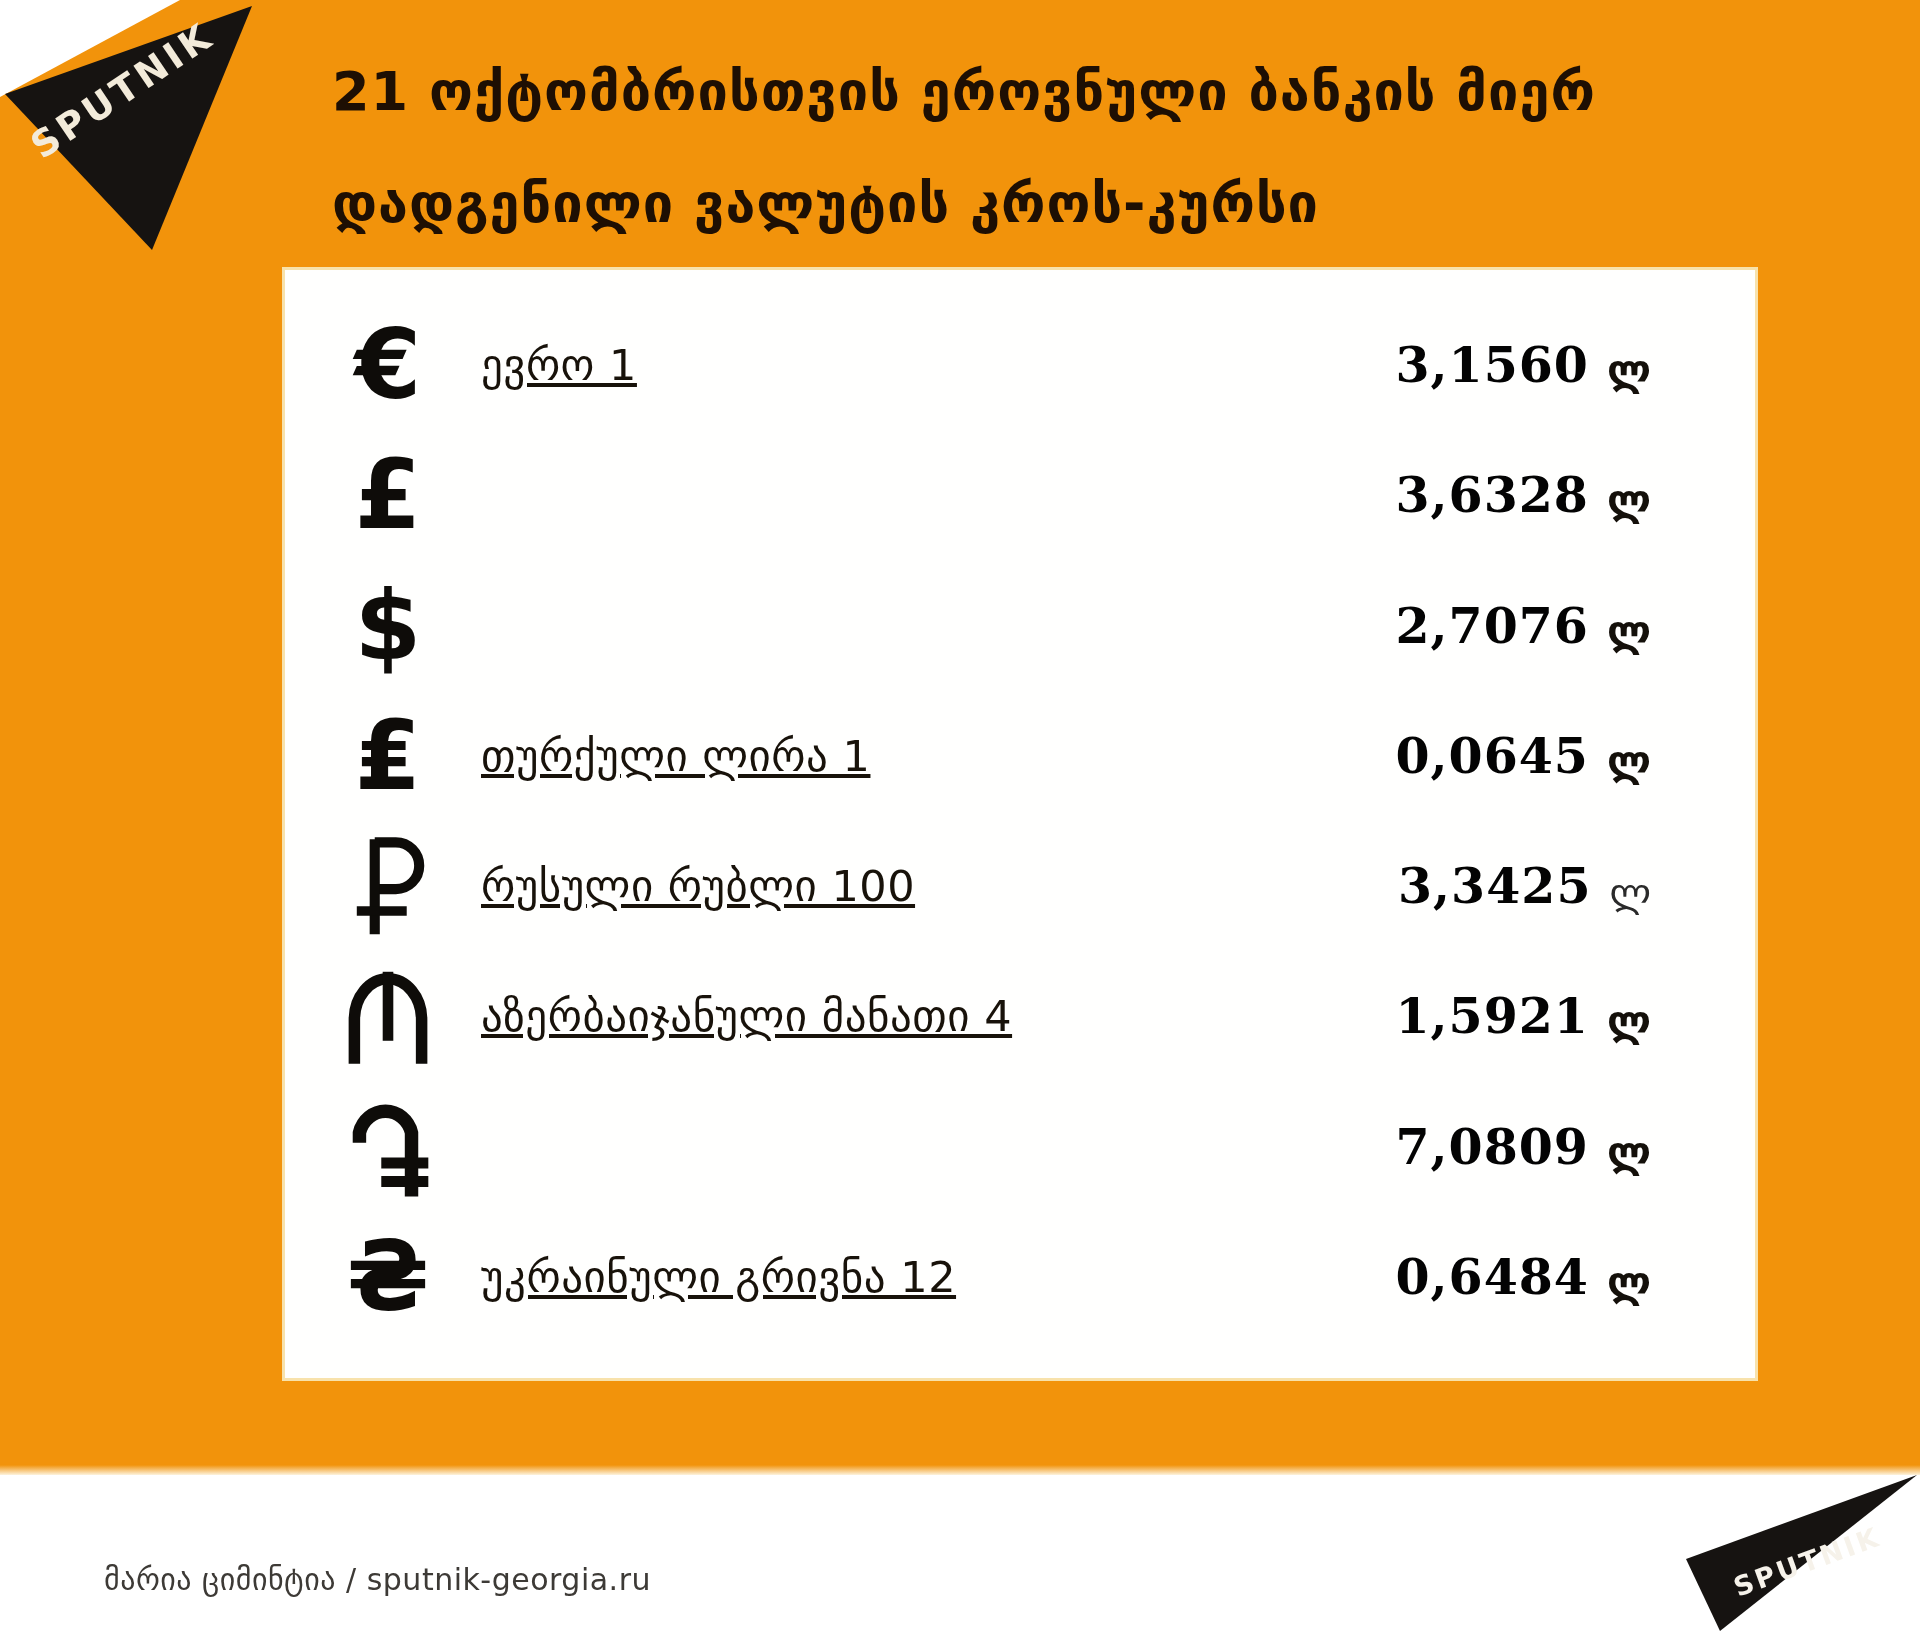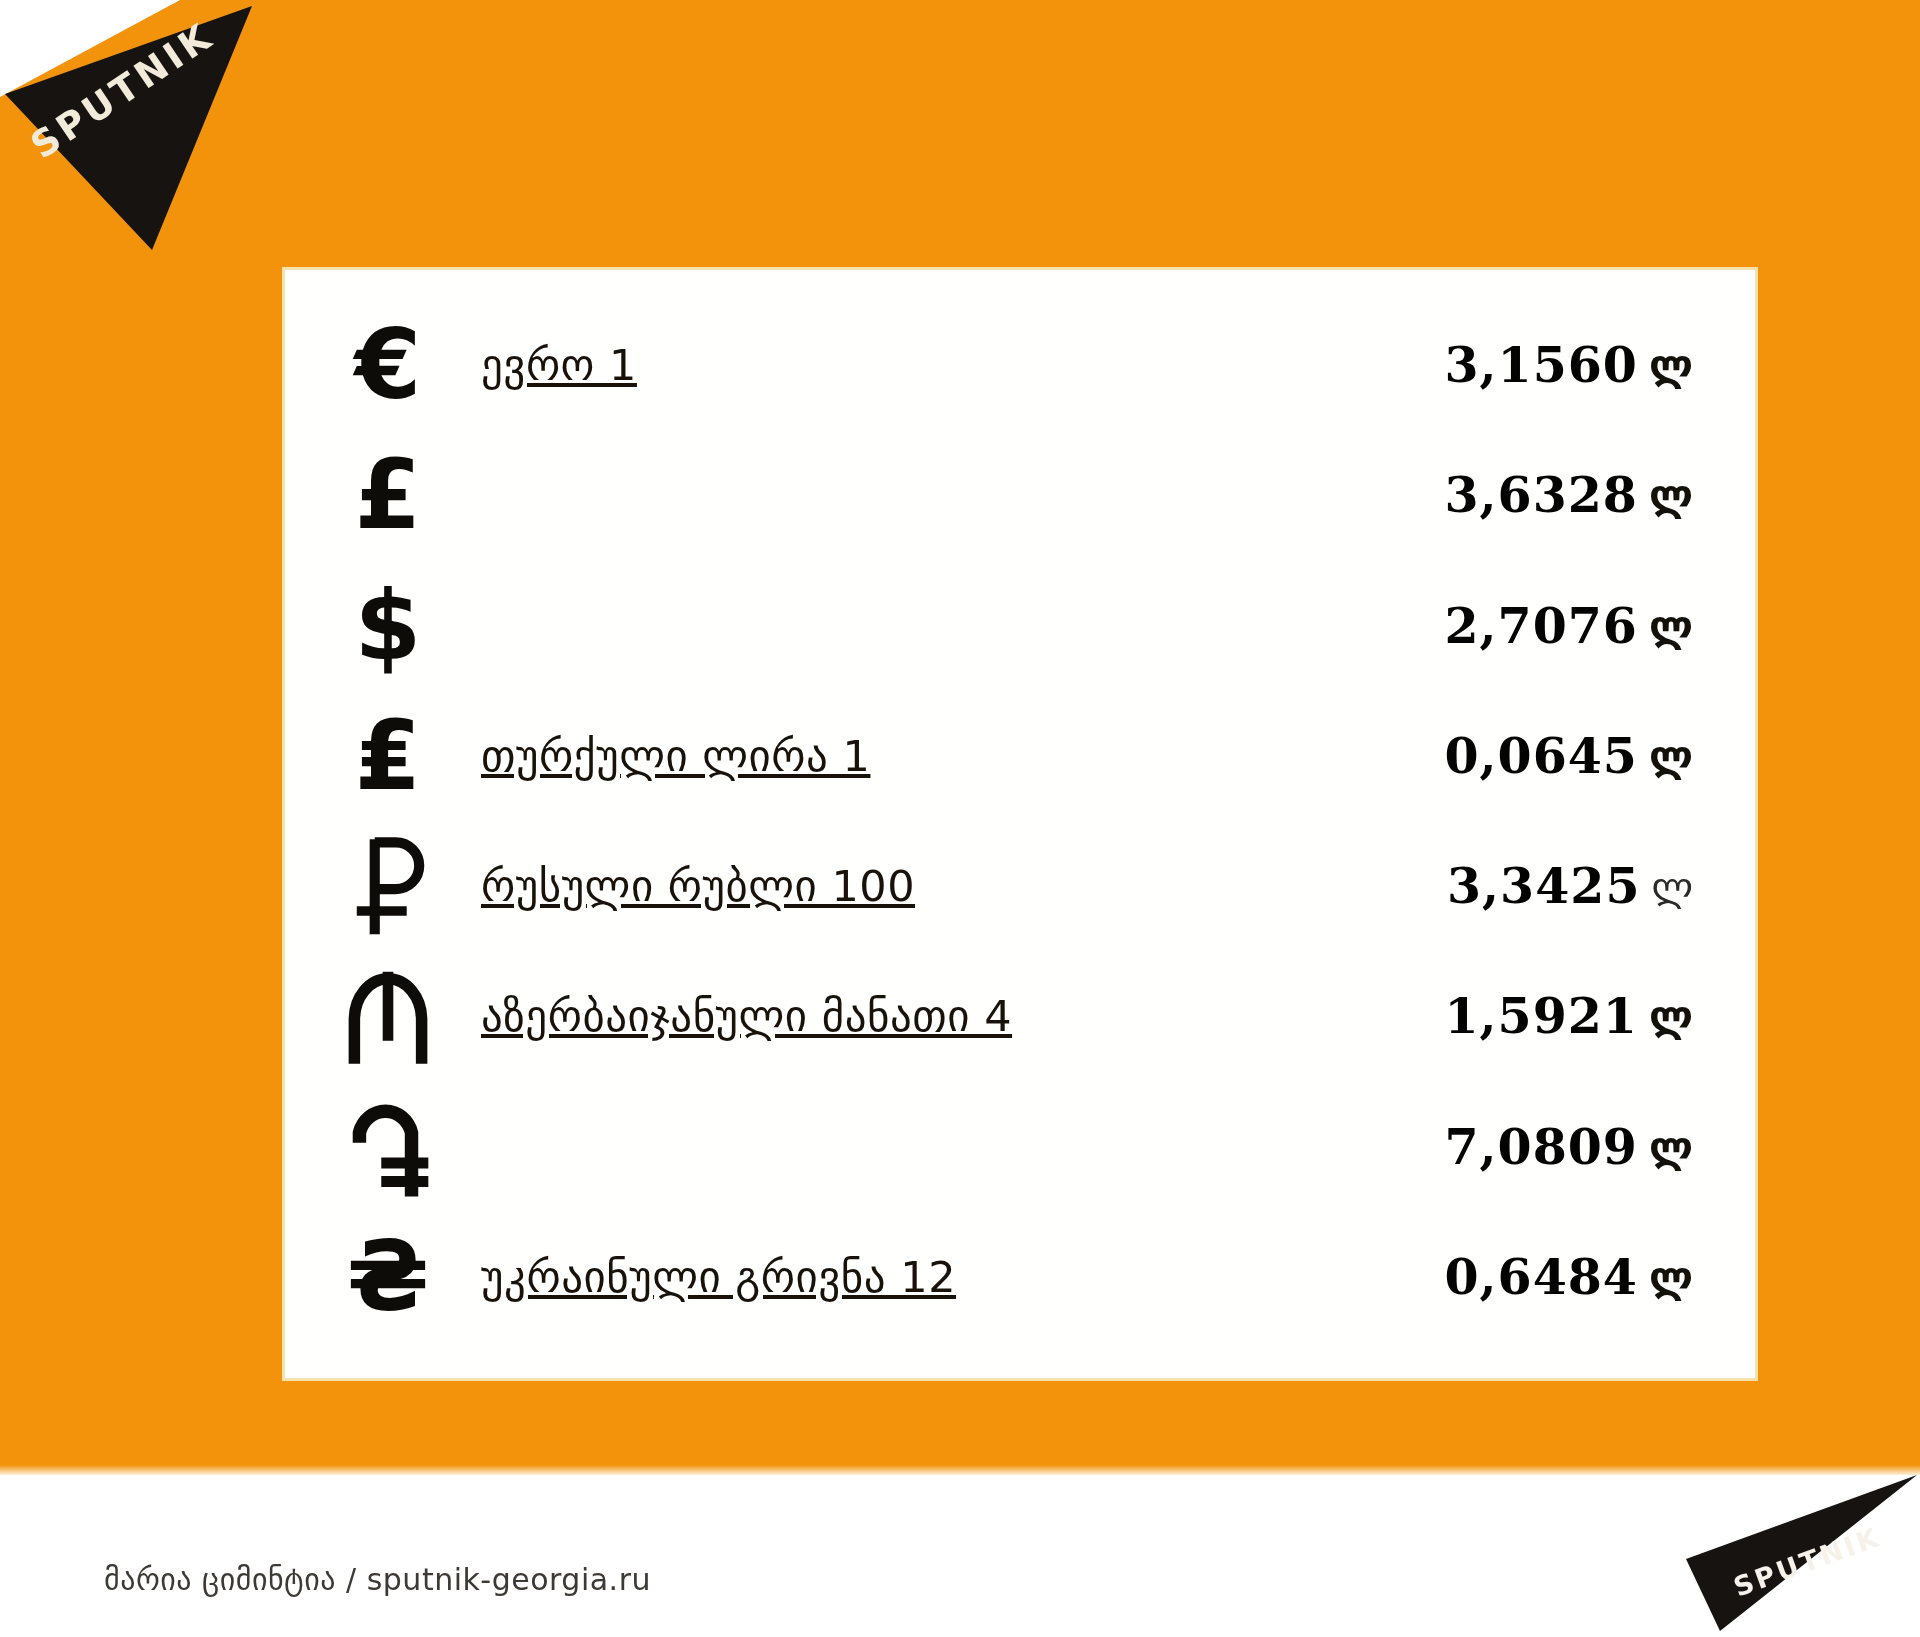--- a/index.html
+++ b/index.html
@@ -42,21 +42,21 @@
     font-family:"DejaVu Sans",sans-serif;font-weight:bold;
     font-size:96px;line-height:1;color:#0e0c09;
   }
   .icon-svg{display:block;}
   .rate-label{
     margin-left:18px;font-size:43px;color:#18120a;letter-spacing:.5px;
     white-space:nowrap;
     text-decoration:underline;
   }
   .value-cell{
-    margin-left:auto;margin-right:62px;display:flex;align-items:center;gap:11px;
+    margin-left:auto;margin-right:104px;display:flex;align-items:flex-end;gap:18px;
     white-space:nowrap;
   }
   .rate-value{
     font-family:"DejaVu Serif","Liberation Serif",serif;
     font-weight:bold;font-size:49px;color:#030303;letter-spacing:1px;
   }
   .rate-unit{font-size:41px;font-weight:bold;color:#14100a;}
   .rate-unit.light{font-weight:normal;font-size:39px;color:#2a2a2a;}
 
   
@@ -75,20 +75,24 @@
 <div id="canvas">
 
   <div class="orange-bg"></div>
 
   <svg class="logo-tl" width="258" height="260" viewBox="0 0 258 260">
     <polygon points="0,0 180,0 0,97" fill="#ffffff"></polygon>
     <polygon points="5,94 252,6 152,250" fill="#161311"></polygon>
     <text transform="translate(42,160) rotate(-34)" font-family="DejaVu Sans, sans-serif" font-size="37" font-weight="bold" letter-spacing="4" fill="#f3ebda">SPUTNIK</text>
   </svg>
 
+  <div class="title">
+    <span class="t-line">21 ოქტომბრისთვის ეროვნული ბანკის მიერ</span>
+    <span class="t-line">დადგენილი ვალუტის კროს-კურსი</span>
+  </div>
 
   <div class="card">
 
     <div class="rate-row">
       <span class="icon-cell">
         <span class="icon-char">€</span>
       </span>
       <span class="rate-label">ევრო 1</span>
       <span class="value-cell">
         <span class="rate-value">3,1560</span>

